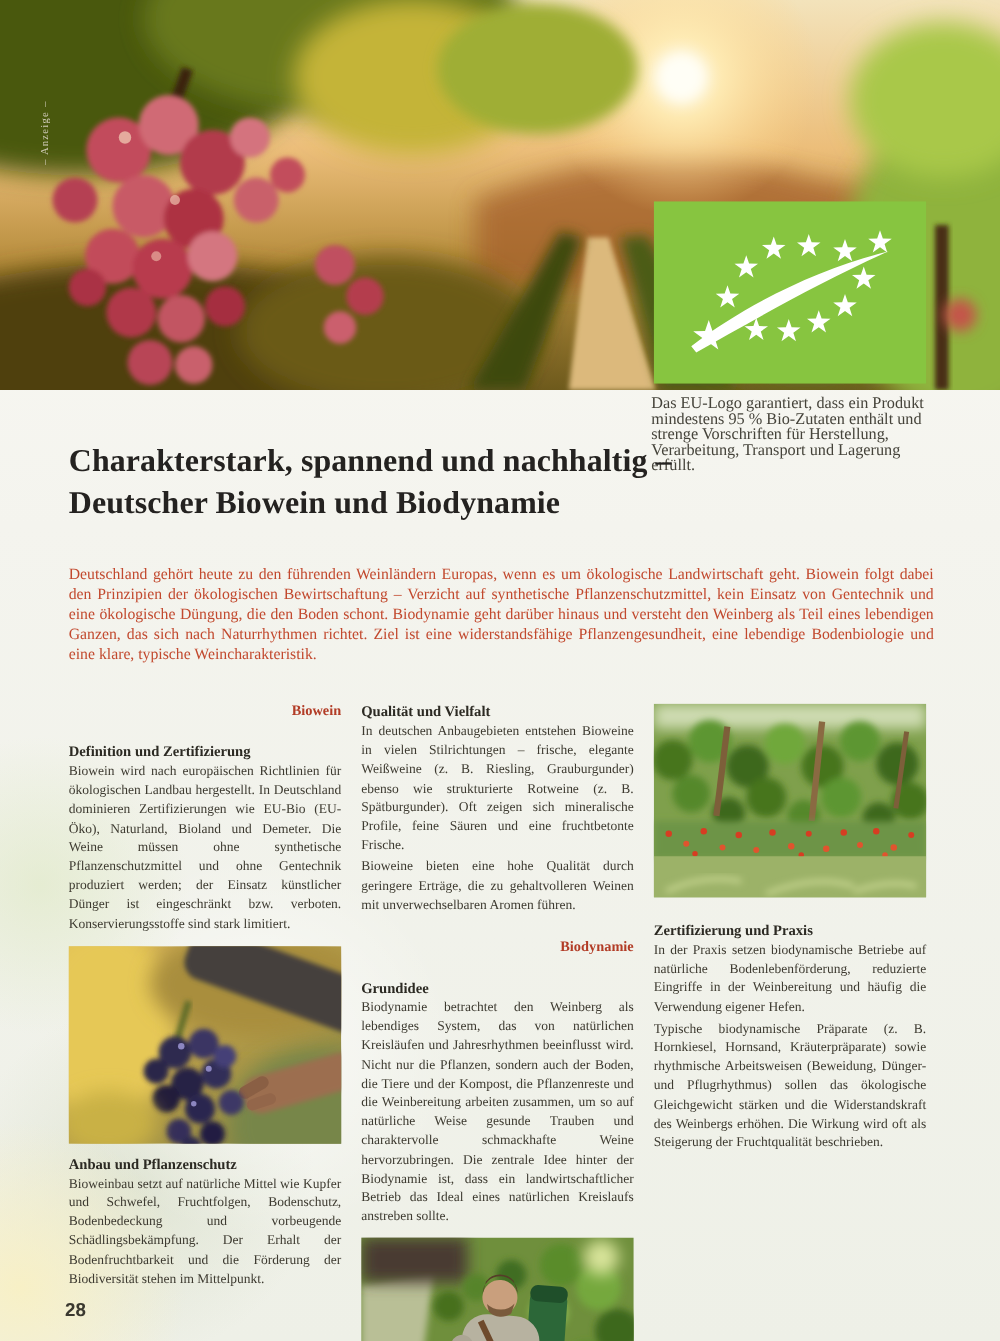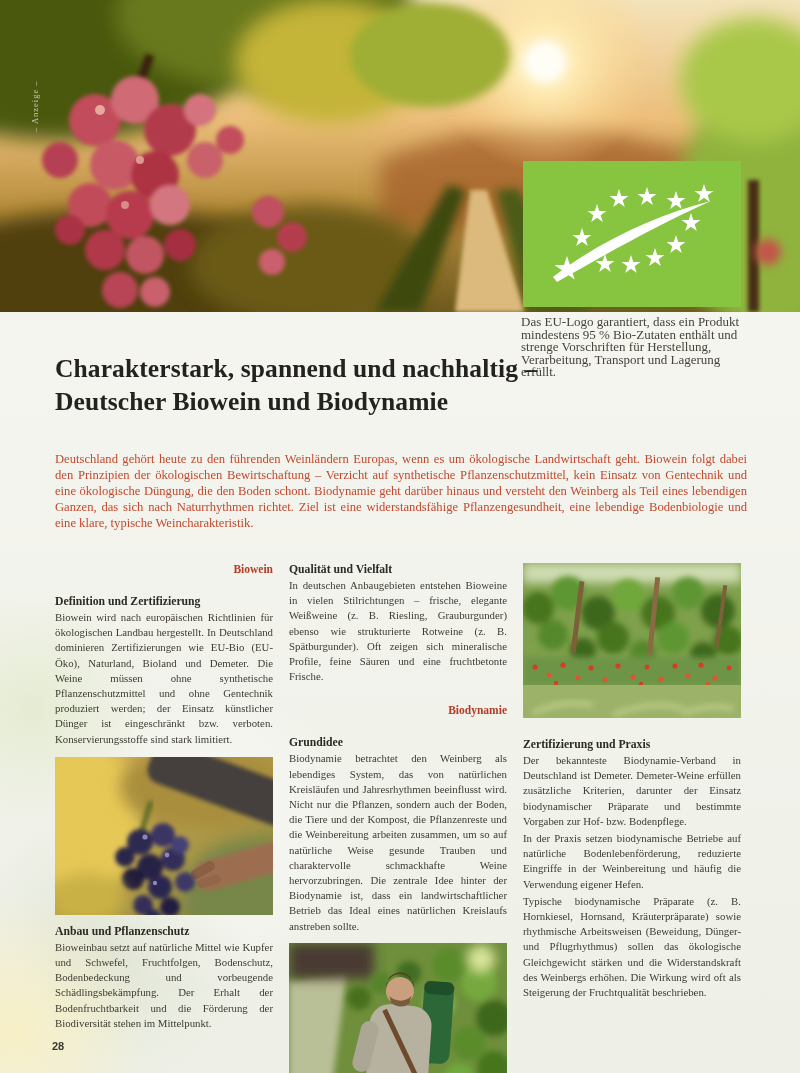--- a/index.html
+++ b/index.html
@@ -33,21 +33,21 @@
     position:absolute;left:55px;top:438px;width:692px;
     font-size:12.6px;line-height:16px;color:#c2492e;text-align:justify;
   }
   .col{position:absolute;top:563px;width:218px;}
   .col1{left:55px;} .col2{left:289px;} .col3{left:523px;}
   .kicker{font-size:11.5px;font-weight:bold;color:#b23c26;margin:0 0 0 0;text-align:right;}
   .sec-title{font-size:11.7px;font-weight:bold;color:#2c2a23;margin:0;}
   .body-p{font-size:10.8px;line-height:15.2px;color:#3e3b31;text-align:justify;margin:2px 0 0 0;}
   .figure{display:block;margin:0;line-height:0;}
   .mt12{margin-top:20px;} .mt10{margin-top:10px;} .mt9{margin-top:9px;}
-  .pagenum{position:absolute;left:52px;top:1040px;font-size:11px;font-weight:bold;color:#3a382f;
+  .pagenum{position:absolute;left:52px;top:1040px;font-size:15px;font-weight:bold;color:#3a382f;
     font-family:"Liberation Sans","DejaVu Sans",sans-serif;}
 </style>
 </head>
 <body>
 
 <div class="page">
 
   <div class="hero">
     <svg width="800" height="312" viewBox="0 0 800 312">
       <defs>
@@ -203,20 +203,21 @@
         <ellipse cx="32" cy="142" rx="38" ry="26" fill="#c9b144" filter="url(#hb8)"></ellipse>
       </svg>
     </div>
     <h3 class="sec-title mt10">Anbau und Pflanzenschutz</h3>
     <p class="body-p">Bioweinbau setzt auf natürliche Mittel wie Kupfer und Schwefel, Fruchtfolgen, Bodenschutz, Bodenbedeckung und vorbeugende Schädlingsbekämpfung. Der Erhalt der Bodenfruchtbarkeit und die Förderung der Biodiversität stehen im Mittelpunkt.</p>
   </div>
 
   <div class="col col2">
     <h3 class="sec-title">Qualität und Vielfalt</h3>
     <p class="body-p">In deutschen Anbaugebieten entstehen Bioweine in vielen Stilrichtungen – frische, elegante Weißweine (z. B. Riesling, Grauburgunder) ebenso wie strukturierte Rotweine (z. B. Spätburgunder). Oft zeigen sich mineralische Profile, feine Säuren und eine fruchtbetonte Frische.</p>
+    <p class="body-p">Bioweine bieten eine hohe Qualität durch geringere Erträge, die zu gehaltvolleren Weinen mit unverwechselbaren Aromen führen.</p>
     <div class="kicker mt12">Biodynamie</div>
     <h3 class="sec-title mt12">Grundidee</h3>
     <p class="body-p">Biodynamie betrachtet den Weinberg als lebendiges System, das von natürlichen Kreisläufen und Jahresrhythmen beeinflusst wird. Nicht nur die Pflanzen, sondern auch der Boden, die Tiere und der Kompost, die Pflanzenreste und die Weinbereitung arbeiten zusammen, um so auf natürliche Weise gesunde Trauben und charaktervolle schmackhafte Weine hervorzubringen. Die zentrale Idee hinter der Biodynamie ist, dass ein landwirtschaftlicher Betrieb das Ideal eines natürlichen Kreislaufs anstreben sollte.</p>
     <div class="figure mt9">
       <svg width="218" height="150" viewBox="0 0 218 150">
         <defs>
           <filter id="wb3" x="-40%" y="-40%" width="180%" height="180%">
               <feGaussianBlur stdDeviation="3"></feGaussianBlur>
             </filter>
           <filter id="wb6" x="-60%" y="-60%" width="220%" height="220%">
@@ -305,20 +306,19 @@
           <circle cx="206" cy="105" r="2.4" fill="#d63d22"></circle>
             <circle cx="33" cy="120" r="2.2" fill="#d63d22"></circle>
           <circle cx="118" cy="121" r="2.2" fill="#d63d22"></circle>
             <circle cx="185" cy="121" r="2.2" fill="#e0542e"></circle>
         </g>
         <rect x="0" y="122" width="218" height="33" fill="#9cb268"></rect>
         <path d="M10,150 q30,-14 60,-8 M90,152 q40,-16 70,-6 M160,150 q30,-10 50,-4" stroke="#c3d28c" stroke-width="4" fill="none" filter="url(#pb3)"></path>
       </svg>
     </div>
     <h3 class="sec-title mt12">Zertifizierung und Praxis</h3>
-    <p class="body-p">Der bekannteste Biodynamie-Verband in Deutschland ist Demeter. Demeter-Weine erfüllen zusätzliche Kriterien, darunter der Einsatz biodynamischer Präparate und bestimmte Vorgaben zur Hof- bzw. Bodenpflege.</p>
     <p class="body-p">In der Praxis setzen biodynamische Betriebe auf natürliche Bodenlebenförderung, reduzierte Eingriffe in der Weinbereitung und häufig die Verwendung eigener Hefen.</p>
     <p class="body-p">Typische biodynamische Präparate (z. B. Hornkiesel, Hornsand, Kräuterpräparate) sowie rhythmische Arbeitsweisen (Beweidung, Dünger- und Pflugrhythmus) sollen das ökologische Gleichgewicht stärken und die Widerstandskraft des Weinbergs erhöhen. Die Wirkung wird oft als Steigerung der Fruchtqualität beschrieben.</p>
   </div>
 
   <div class="pagenum">28</div>
 
 </div>
 
 </body></html>

